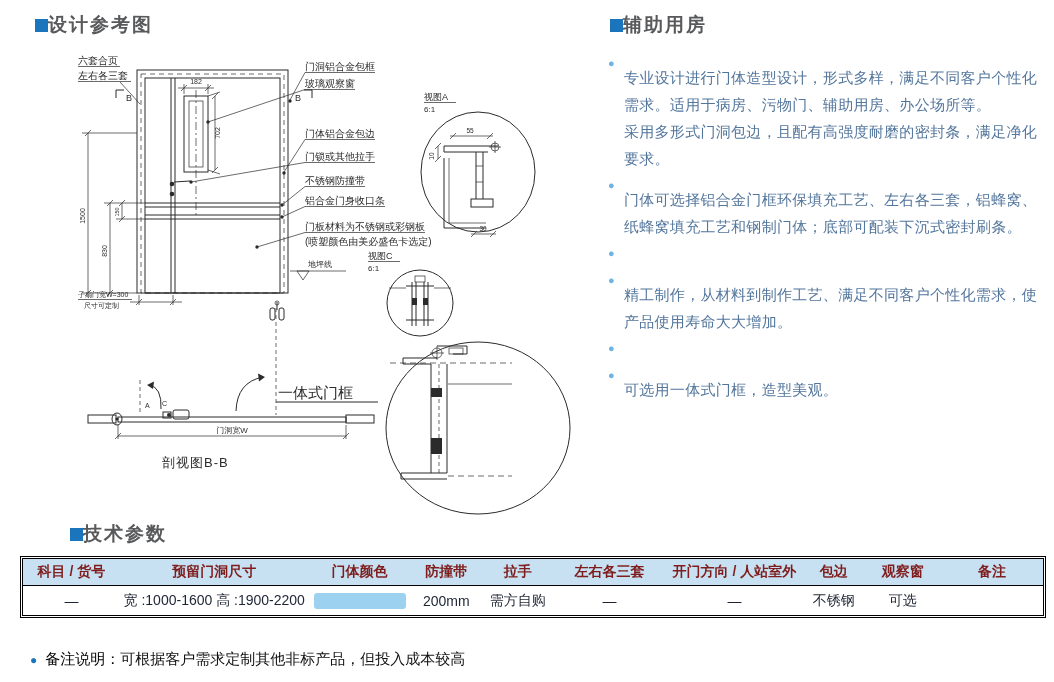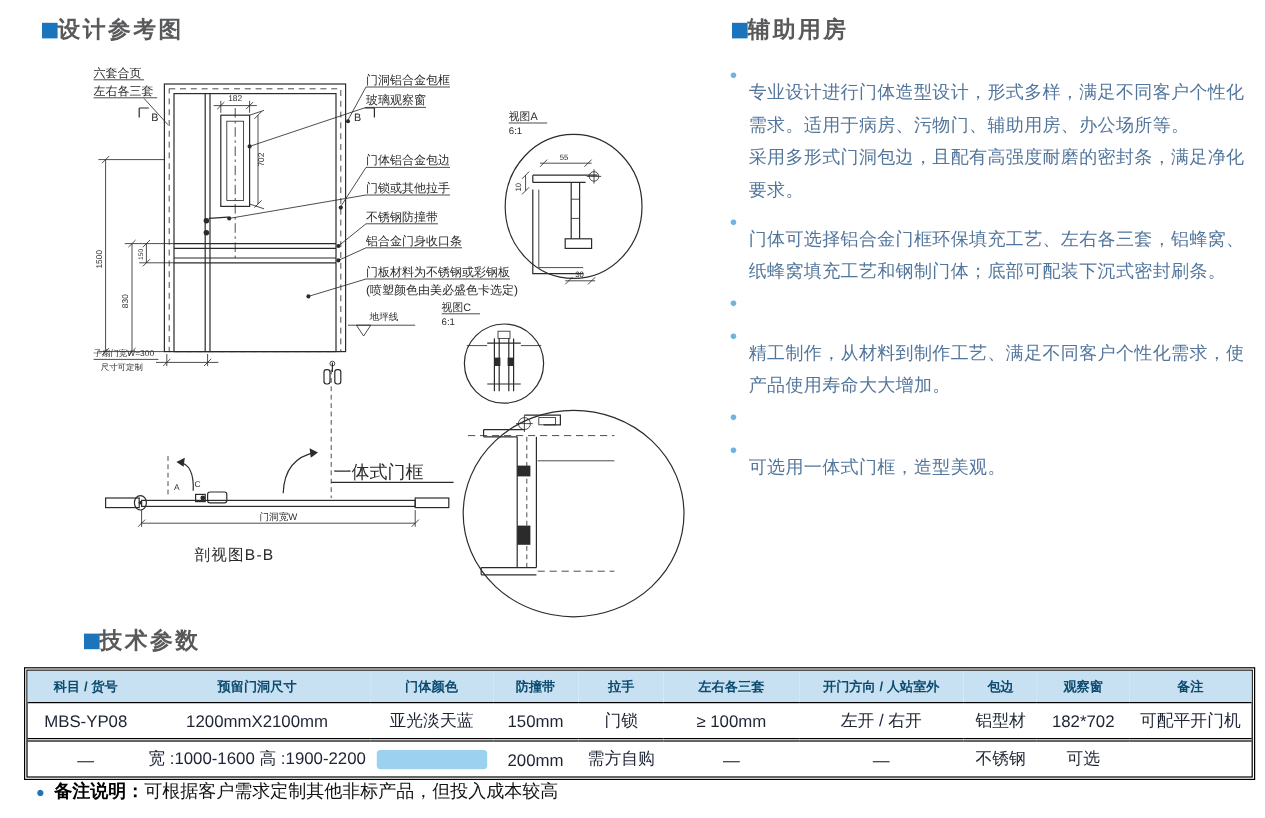--- a/index.html
+++ b/index.html
@@ -21,28 +21,28 @@
   #features-list .ftx{white-space:pre-line;margin-top:14px;}
   
   #diagram{position:absolute;left:50px;top:46px;}
   .ln{stroke:#2b2b2b;stroke-width:1;fill:none;}
   .lnt{stroke:#2b2b2b;stroke-width:.7;fill:none;}
   .fl{fill:#2b2b2b;stroke:none;}
   #diagram text{fill:#2b2b2b;font-family:"Liberation Sans","DejaVu Sans",sans-serif;}
   
   #spec-table-wrap{position:absolute;left:20px;top:556px;width:1020px;border:3px double #000;}
   table#spec-table{width:100%;border-collapse:collapse;table-layout:fixed;}
-  #spec-table th{background:#c7e1f2;font-size:11px;font-weight:bold;color:#0c4a6e;height:26px;border-bottom:1px solid #000;padding:0 2px;}
+  #spec-table th{background:#c7e1f2;font-size:14px;font-weight:bold;color:#7f1d1d;height:26px;border-bottom:1px solid #000;padding:0 2px;}
   #spec-table td{font-size:14px;color:#1d2433;text-align:center;height:29px;padding:0 2px;}
   #spec-table tr.r1 td{border-bottom:3px double #000;}
   .swatch{width:92px;height:16px;border-radius:3px;margin:0 auto;}
   
   #note{position:absolute;left:30px;top:650px;display:flex;align-items:center;gap:8px;font-size:15px;color:#111;}
   #note .ndot{color:#1b75bc;font-size:12px;}
-  #note .nlabel{font-weight:bold;color:#000;}
+  #note .nlabel{font-weight:normal;color:#000;}
 </style>
 </head>
 <body>
 
 <div class="sec-title" id="title-design">
   <span class="sq"></span>
   <span class="tt">设计参考图</span>
 </div>
 
 <svg id="diagram" width="540" height="470" viewBox="0 0 540 470">
@@ -318,32 +318,20 @@
       <th>防撞带</th>
       <th>拉手</th>
       <th>左右各三套</th>
       <th>开门方向 / 人站室外</th>
       <th>包边</th>
       <th>观察窗</th>
       <th>备注</th>
     </tr>
   </thead>
   <tbody>
-    <tr class="r1">
-      <td>MBS-YP08</td>
-      <td>1200mmX2100mm</td>
-      <td>亚光淡天蓝</td>
-      <td>150mm</td>
-      <td>门锁</td>
-      <td>≥ 100mm</td>
-      <td>左开 / 右开</td>
-      <td>铝型材</td>
-      <td>182*702</td>
-      <td>可配平开门机</td>
-    </tr>
     <tr>
       <td>—</td>
       <td>宽 :1000-1600  高 :1900-2200</td>
       <td>
             <div class="swatch" style="background:#9cd2f0"></div>
           </td>
       <td>200mm</td>
       <td>需方自购</td>
       <td>—</td>
       <td>—</td>

